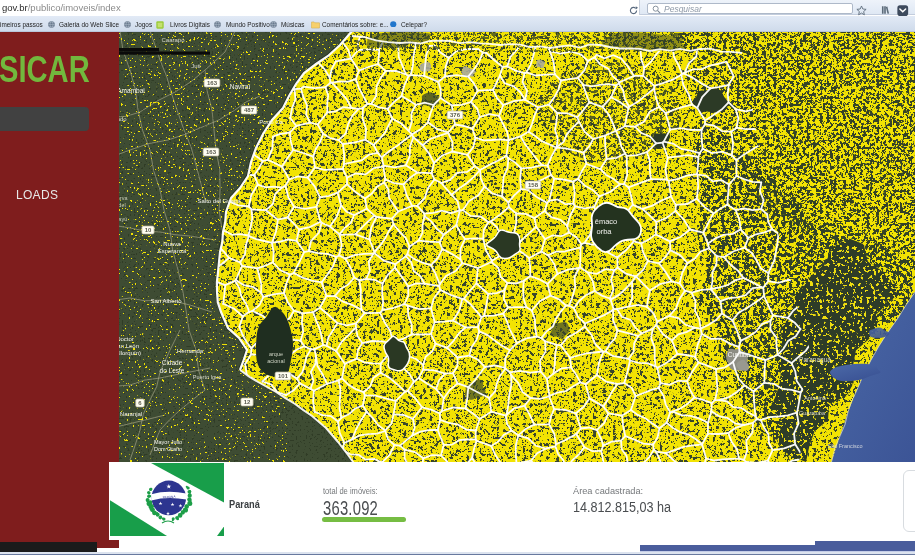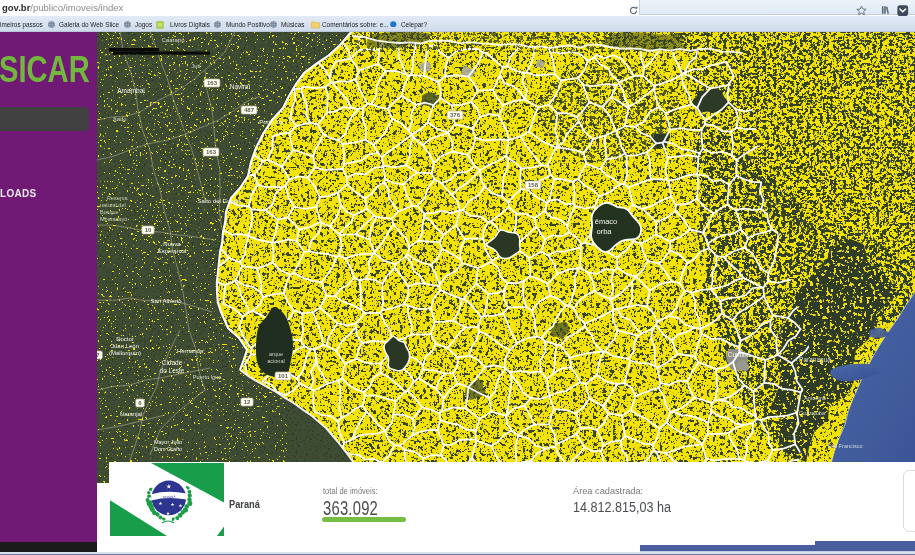--- a/index.html
+++ b/index.html
@@ -1,36 +1,36 @@
 <!DOCTYPE html>
 <html><head><meta charset="utf-8">
 <style>
 * { margin:0; padding:0; box-sizing:border-box; }
 html,body { width:915px; height:555px; overflow:hidden; font-family:"Liberation Sans", sans-serif; background:#fff; }
 #page { position:relative; width:915px; height:555px; }
 #row1 { position:absolute; left:0; top:0; width:915px; height:15px; background:linear-gradient(#eef3fa,#dfe8f4); border-bottom:1px solid #c3cddd; }
 #urlfield { position:absolute; left:0; top:0; width:640px; height:15px; background:#fff; border-right:1px solid #c8d0dc; }
 #urltext { position:absolute; left:2px; top:2px; font-size:9.5px; color:#8a8a8a; }
-#urltext b { color:#2b2b2b; font-weight:bold; }
+#urltext b { color:#2b2b2b; font-weight:normal; }
 #reload { position:absolute; left:629px; top:6px; line-height:0; }
 #reload svg { display:block; }
 #searchbox { position:absolute; left:647px; top:2.5px; width:206px; height:11.5px; background:#fff; border:1px solid #aeb9c9; border-radius:2px; }
 #searchbox .mag { position:absolute; left:4px; top:1px; line-height:0; }
 #searchbox .mag svg { display:block; }
 #searchbox .ph { position:absolute; left:16px; top:0.5px; font-size:8.5px; font-style:italic; color:#8f9aa8; }
 .tbico { position:absolute; top:4.5px; line-height:0; }
 .tbico svg { display:block; }
 #row2 { position:absolute; left:0; top:16px; width:915px; height:16px; background:linear-gradient(#e2eaf6,#cfdbeb); border-bottom:1px solid #b9c6da; }
 .bmt { position:absolute; top:4px; font-size:8px; color:#1c1c1c; white-space:nowrap; transform:scaleX(0.8); transform-origin:0 0; }
 .bmi { position:absolute; top:4.5px; line-height:0; }
 .bmi svg { display:block; }
-#sidebar { position:absolute; left:0; top:32px; width:97px; height:516px; background:#701a75;padding-left:32px; }
+#sidebar { position:absolute; left:0; top:32px; width:119px; height:516px; background:#7f1d1d;padding-left:32px; }
 #logo { position:absolute; left:-1px; top:17px; font-size:36px; font-weight:bold; color:#72b83d; transform:scaleX(0.81); transform-origin:0 0; letter-spacing:0px; }
 #sidesearch { position:absolute; left:-8px; top:75px; width:97px; height:24px; background:#414141; border-radius:4px; }
-#loads { position:absolute; left:0px; top:156px; font-size:10px; color:#e8e8e8; font-weight:bold; letter-spacing:0.3px; }
+#loads { position:absolute; left:16px; top:156px; font-size:12px; color:#e8e8e8; font-weight:normal; letter-spacing:0.3px; }
 #mapwrap { position:absolute; left:97px; top:31px; width:818px; height:452px; overflow:hidden; }
 #panel { position:absolute; left:109px; top:462px; width:806px; height:78px; background:#ffffff; }
 #flag { position:absolute; left:1px; top:1px; }
 #pname { position:absolute; left:120px; top:36px; font-size:10.5px; color:#3c4043; font-weight:bold; transform:scaleX(0.88); transform-origin:0 0; }
 #tlabel { position:absolute; left:214px; top:24px; font-size:9px; color:#75787b; transform:scaleX(0.84); transform-origin:0 0; }
 #tnum { position:absolute; left:214px; top:34.5px; font-size:20px; color:#4a4d50; transform:scaleX(0.74); transform-origin:0 0; letter-spacing:0.3px; }
 #tbar { position:absolute; left:213px; top:55px; width:84px; height:4.5px; background:#76bd43; border-radius:2.5px; }
 #albl { position:absolute; left:464px; top:23px; font-size:9.5px; color:#75787b; transform:scaleX(0.97); transform-origin:0 0; }
 #anum { position:absolute; left:464px; top:36.5px; font-size:14px; color:#4a4d50; transform:scaleX(0.9); transform-origin:0 0; }
 #rcard { position:absolute; left:794px; top:8px; width:30px; height:62px; background:#fff; border:1px solid #d8dce0; border-radius:6px; }
@@ -1494,20 +1494,29 @@
 <div id="row1">
   <div id="urlfield">
         <div id="urltext"><b>gov.br</b>/publico/imoveis/index</div>
       </div>
   <div id="reload">
         <svg width="9" height="9" viewBox="0 0 16 16">
           <path d="M13.5 8a5.5 5.5 0 1 1-1.6-3.9" fill="none" stroke="#5a6b80" stroke-width="2"></path>
           <polygon points="12,0.5 12,6 16,3" fill="#5a6b80"></polygon>
         </svg>
       </div>
+  <div id="searchbox">
+        <span class="mag">
+          <svg width="9" height="9" viewBox="0 0 16 16">
+            <circle cx="6.5" cy="6.5" r="4.5" fill="none" stroke="#7b8794" stroke-width="1.6"></circle>
+            <path d="M10 10 L14.5 14.5" stroke="#7b8794" stroke-width="1.8"></path>
+          </svg>
+        </span>
+        <span class="ph">Pesquisar</span>
+      </div>
   <span class="tbico" style="left:856px;">
         <svg width="11" height="11" viewBox="0 0 20 20">
           <path d="M10 1.8 L12.4 7.3 L18.4 7.9 L13.9 11.9 L15.2 17.8 L10 14.7 L4.8 17.8 L6.1 11.9 L1.6 7.9 L7.6 7.3 Z" fill="none" stroke="#5d6c7b" stroke-width="1.6"></path>
         </svg>
       </span>
   <span class="tbico" style="left:881px;">
         <svg width="10" height="10" viewBox="0 0 16 16">
           <g fill="#5d6c7b">
             <rect x="1.5" y="2" width="2.6" height="12"></rect>
             <rect x="5.1" y="2" width="2.6" height="12"></rect>

